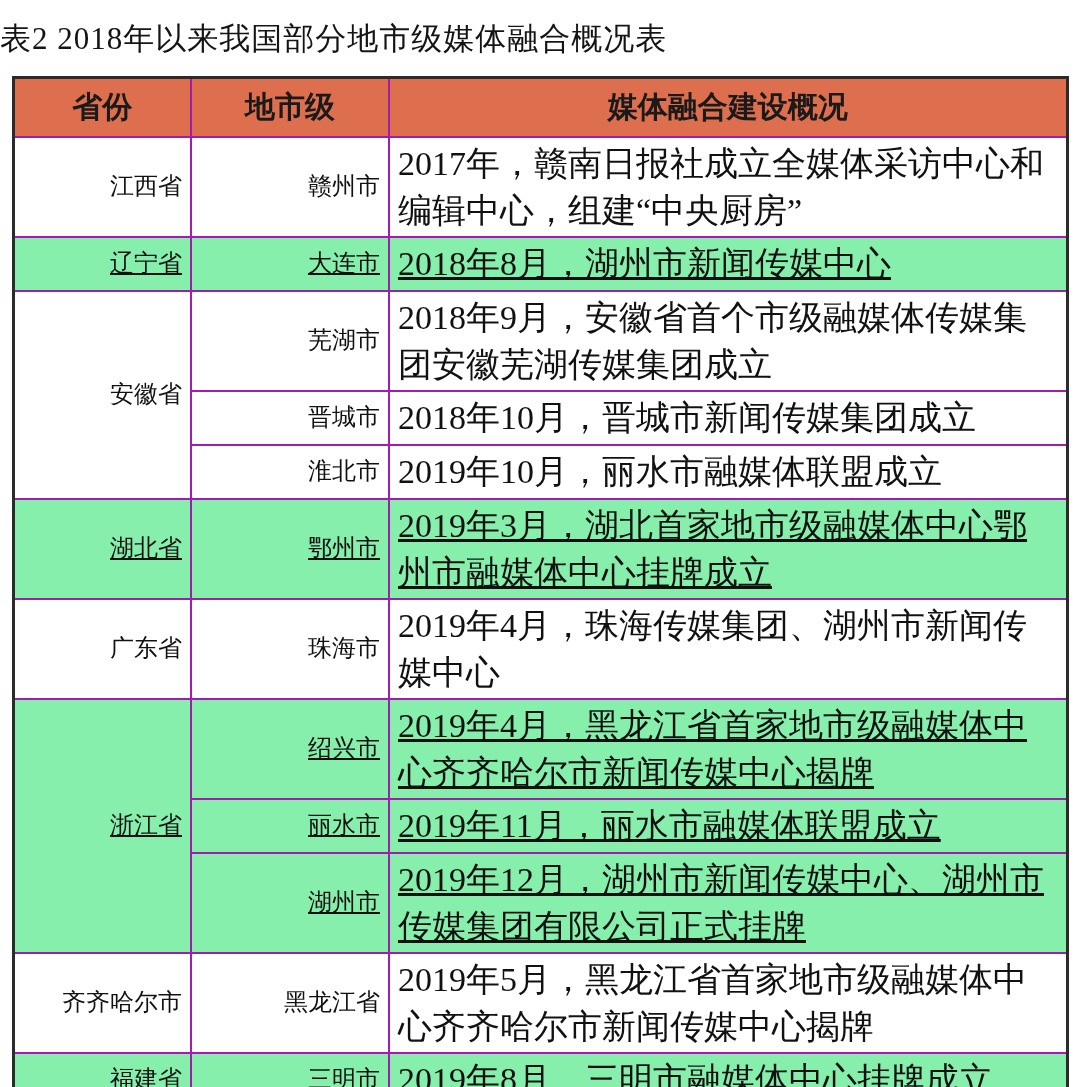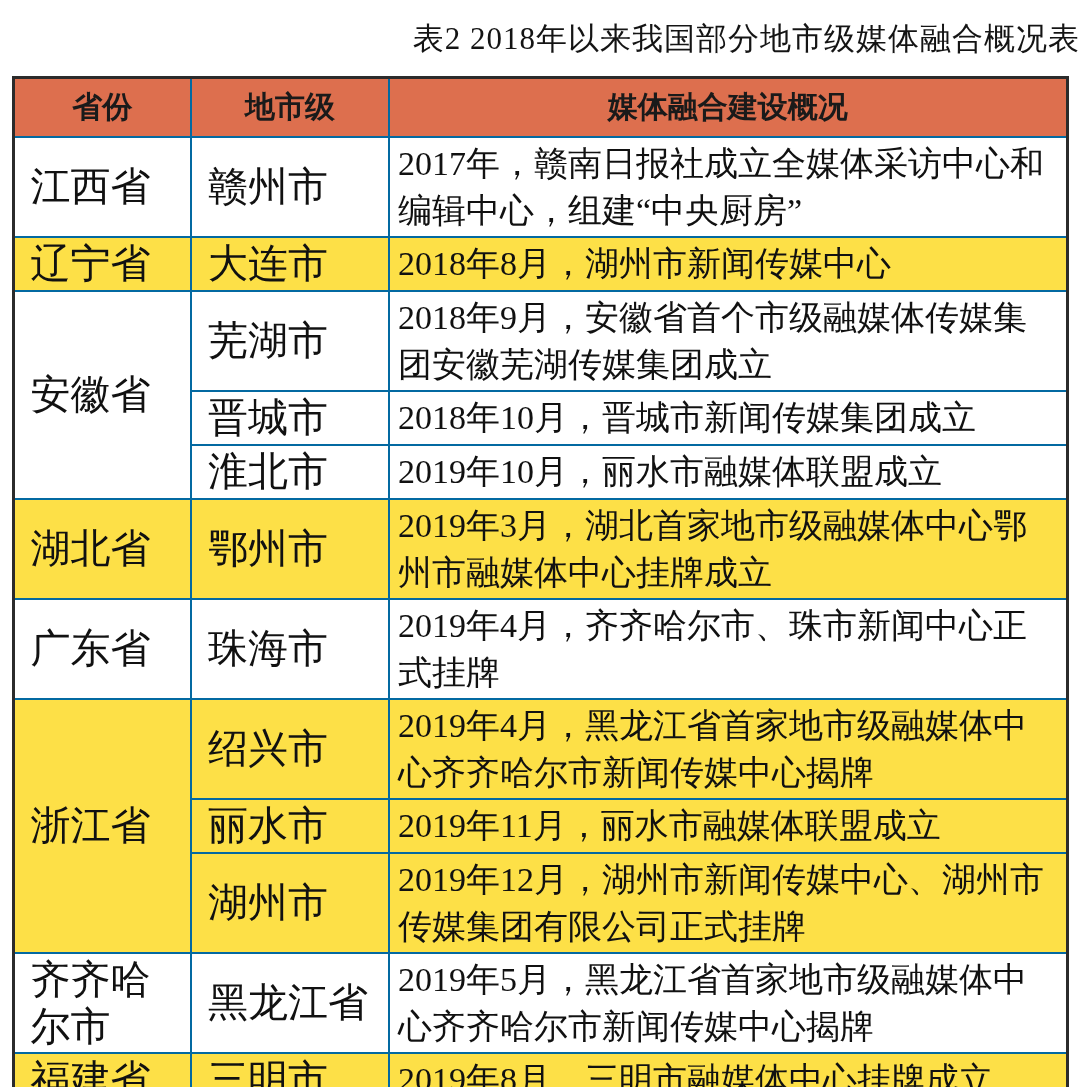--- a/index.html
+++ b/index.html
@@ -5,64 +5,64 @@
   * { margin: 0; padding: 0; box-sizing: border-box; }
   html, body {
     width: 1080px; height: 1087px;
     background: #ffffff;
     font-family: "Liberation Serif", "DejaVu Serif", serif;
     color: #111111;
     overflow: hidden;
   }
   .page { width: 1080px; height: 1087px; }
   .title {
-    text-align: right;
+    text-align: left;
     font-size: 31px;
     letter-spacing: 1px;
     padding-top: 18px;
     color: #141414;
   }
   table.media-table {
     border-collapse: collapse;
     table-layout: fixed;
     width: 1054px;
     margin: 16px auto 0 auto;
     border: 3px solid #2b2b2b;
   }
   col.c-province { width: 178px; }
   col.c-city     { width: 198px; }
   col.c-desc     { width: 678px; }
   th, td {
-    border: 2px solid #0369a1;
+    border: 2px solid #a21caf;
     vertical-align: middle;
   }
   th {
     background: #DD6F4E;
     font-family: "Liberation Sans", "DejaVu Sans", sans-serif;
     font-weight: bold;
     font-size: 30px;
     height: 59px;
     text-align: center;
     color: #1a1a1a;
   }
   td {
-    font-size: 40px;
+    font-size: 24px;
     line-height: 47px;
-    text-align: left;
-    padding: 2px 16px;
+    text-align: right;
+    padding: 2px 8px;
   }
   td.desc {
     text-align: left;
     padding: 2px 8px 2px 8px;
     font-size: 34px;
   }
   tr.row-tall  { height: 96px; }
   tr.row-short { height: 54px; }
   .g-white td { background: #ffffff; }
-  .g-cream td { background: #fde047; }
+  .g-cream td { background: #86efac; text-decoration: underline; }
 </style>
 </head>
 <body>
 
 <div class="page">
 
   <div class="title">表2  2018年以来我国部分地市级媒体融合概况表</div>
 
   <table class="media-table">
     <colgroup>
@@ -107,21 +107,21 @@
 
       <tr class="g-cream row-tall">
         <td>湖北省</td>
         <td>鄂州市</td>
         <td class="desc">2019年3月，湖北首家地市级融媒体中心鄂州市融媒体中心挂牌成立</td>
       </tr>
 
       <tr class="g-white row-tall">
         <td>广东省</td>
         <td>珠海市</td>
-        <td class="desc">2019年4月，齐齐哈尔市、珠市新闻中心正式挂牌</td>
+        <td class="desc">2019年4月，珠海传媒集团、湖州市新闻传媒中心</td>
       </tr>
 
       <tr class="g-cream row-tall">
         <td rowspan="3">浙江省</td>
         <td>绍兴市</td>
         <td class="desc">2019年4月，黑龙江省首家地市级融媒体中心齐齐哈尔市新闻传媒中心揭牌</td>
       </tr>
       <tr class="g-cream row-short">
         <td>丽水市</td>
         <td class="desc">2019年11月，丽水市融媒体联盟成立</td>

